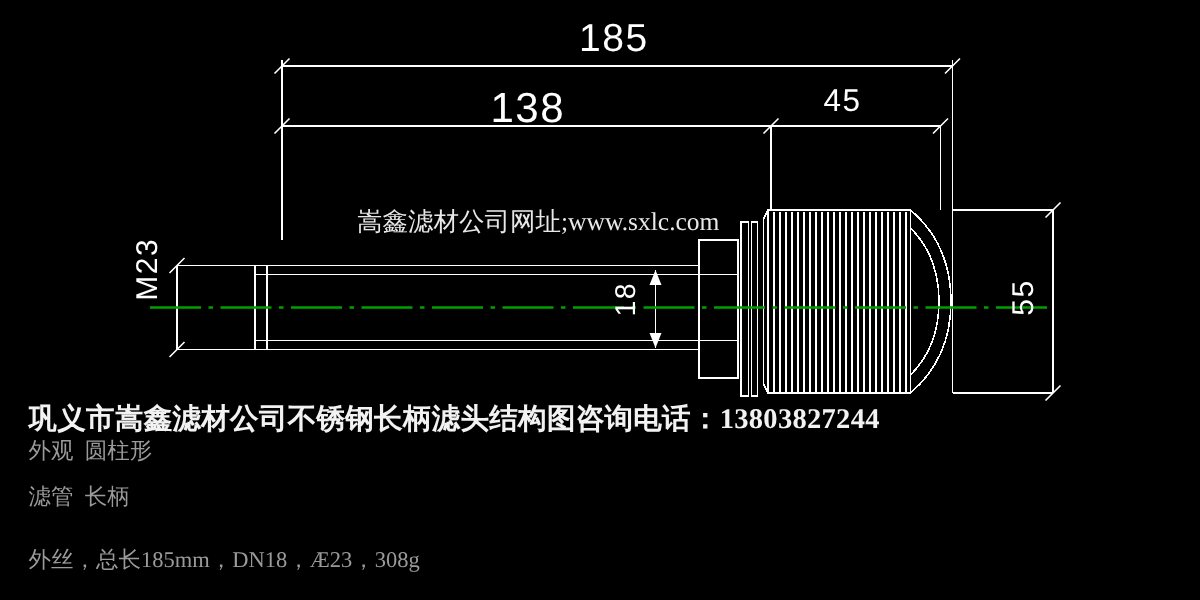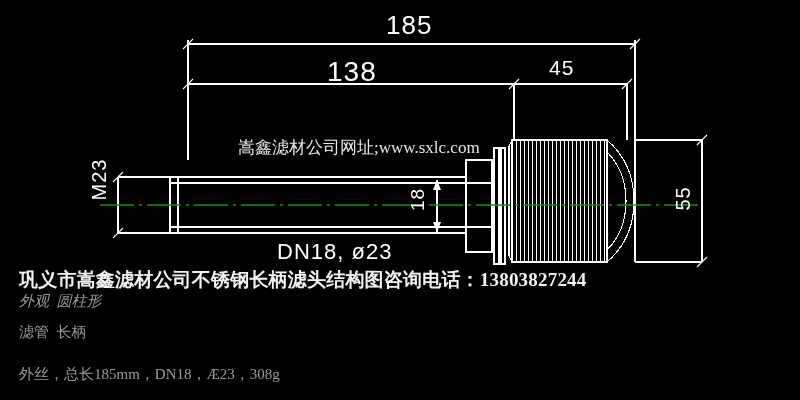--- a/index.html
+++ b/index.html
@@ -49,21 +49,21 @@
     font-weight: bold;
     color: #f2f2f2;
     font-family: "Liberation Serif", serif;
     letter-spacing: 0.2px;
   }
   .spec-line {
     font-size: 15px;
     color: #9a9a9a;
     font-family: "Liberation Serif", serif;
   }
-  .spec1 { left: 19px; top: 294px; font-style: italic; }
+  .spec1 { left: 19px; top: 294px; }
   .spec2 { left: 19px; top: 325px; text-align: center; }
   .spec3 { left: 19px; top: 367px; text-align: right; }
 </style>
 </head>
 <body>
 
 <div id="stage">
 
   <svg id="cad-svg" viewBox="0 0 800 400">
 
@@ -195,22 +195,20 @@
               transform:rotate(-90deg); transform-origin:center center;">M23</div>
 
   <div style="position:absolute; left:406px; top:188px; width:24px; font-size:19px; color:#ffffff;
               font-family:'Liberation Sans', sans-serif; letter-spacing:1px;
               transform:rotate(-90deg); transform-origin:center center;">18</div>
 
   <div style="position:absolute; left:670px; top:186px; width:26px; font-size:20px; color:#ffffff;
               font-family:'Liberation Sans', sans-serif; letter-spacing:1px;
               transform:rotate(-90deg); transform-origin:center center;">55</div>
 
-  <div style="position:absolute; left:277px; top:239px; font-size:22px; color:#ffffff;
-              font-family:'Liberation Sans', sans-serif; letter-spacing:1px;">DN18, ø23</div>
 
   <div class="txt watermark">嵩鑫滤材公司网址;www.sxlc.com</div>
 
   <div class="txt title-line">巩义市嵩鑫滤材公司不锈钢长柄滤头结构图咨询电话：13803827244</div>
 
   <div class="txt spec-line spec1">外观  圆柱形</div>
 
   <div class="txt spec-line spec2">滤管  长柄</div>
 
   <div class="txt spec-line spec3">外丝，总长185mm，DN18，Æ23，308g</div>

